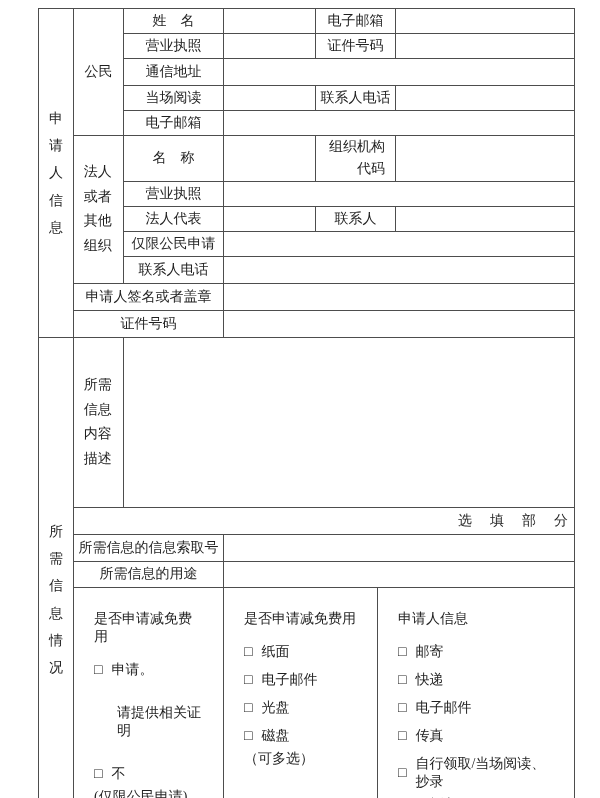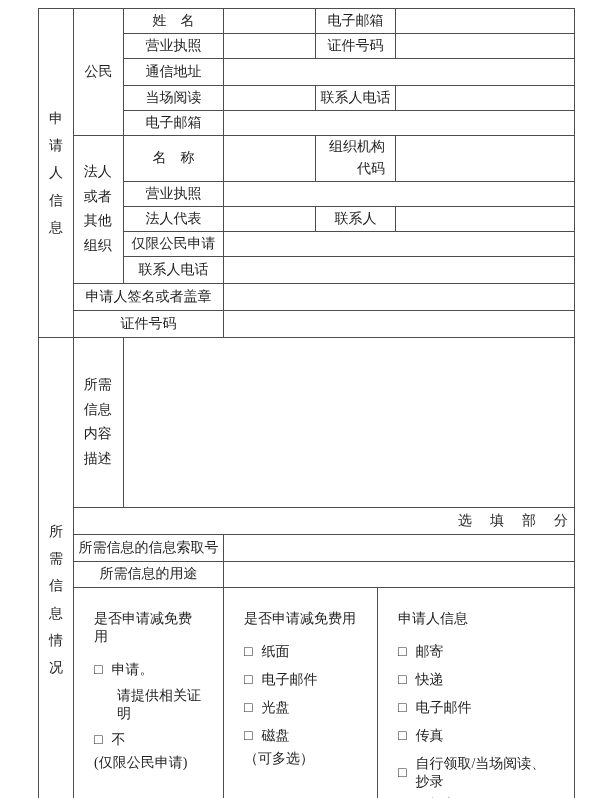--- a/index.html
+++ b/index.html
@@ -27,21 +27,21 @@
   .w4{width:4.2em;margin:0 auto;line-height:1.6;word-break:break-all;text-align:right;}
   .optional-header{font-weight:normal;font-size:15px;text-align:right;letter-spacing:2px;}
   
   .panel{
     display:flex;flex-direction:column;align-items:flex-start;
     height:100%;padding:10px 6px 12px 8px;box-sizing:border-box;
   }
   .panel .p-title{margin-bottom:10px;}
   .cb-item{display:flex;align-items:center;margin:5px 0;}
   .cb-box{margin-right:9px;font-size:14px;line-height:1;}
-  .cb-sub{padding-left:23px;margin:3px 0;}
+  .cb-sub{padding-left:23px;margin:20px 0;}
   .p-note{margin-top:auto;}
   .panel-cell{vertical-align:top !important;padding:12px !important;}
   .bottom-note{display:flex;align-items:center;padding:2px 2px;}
 </style>
 </head>
 <body>
 
 <div class="form-wrap">
 <table class="gov-form">
   <colgroup>

